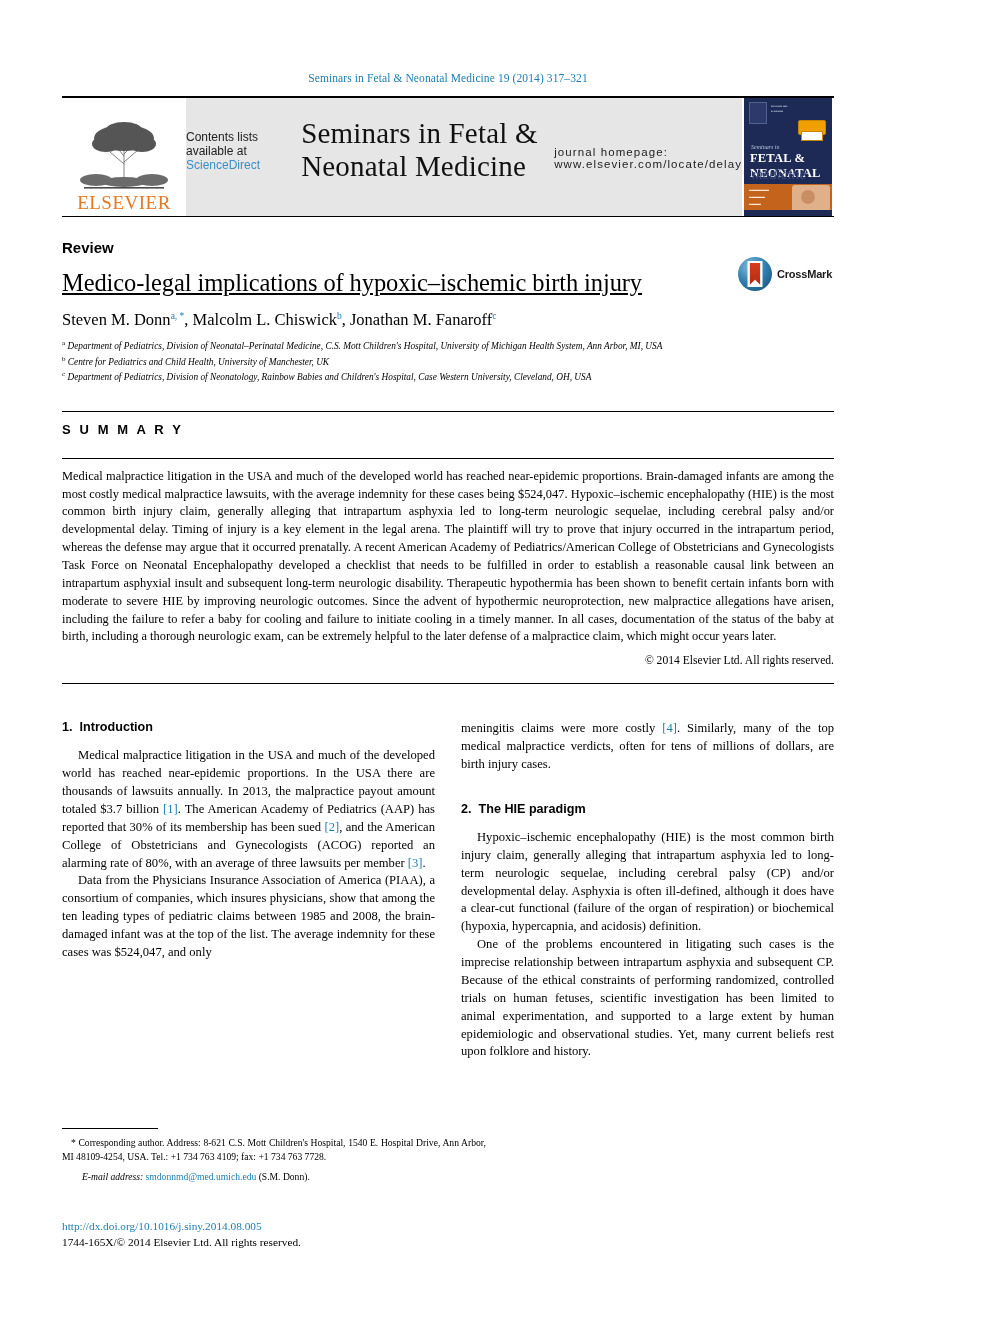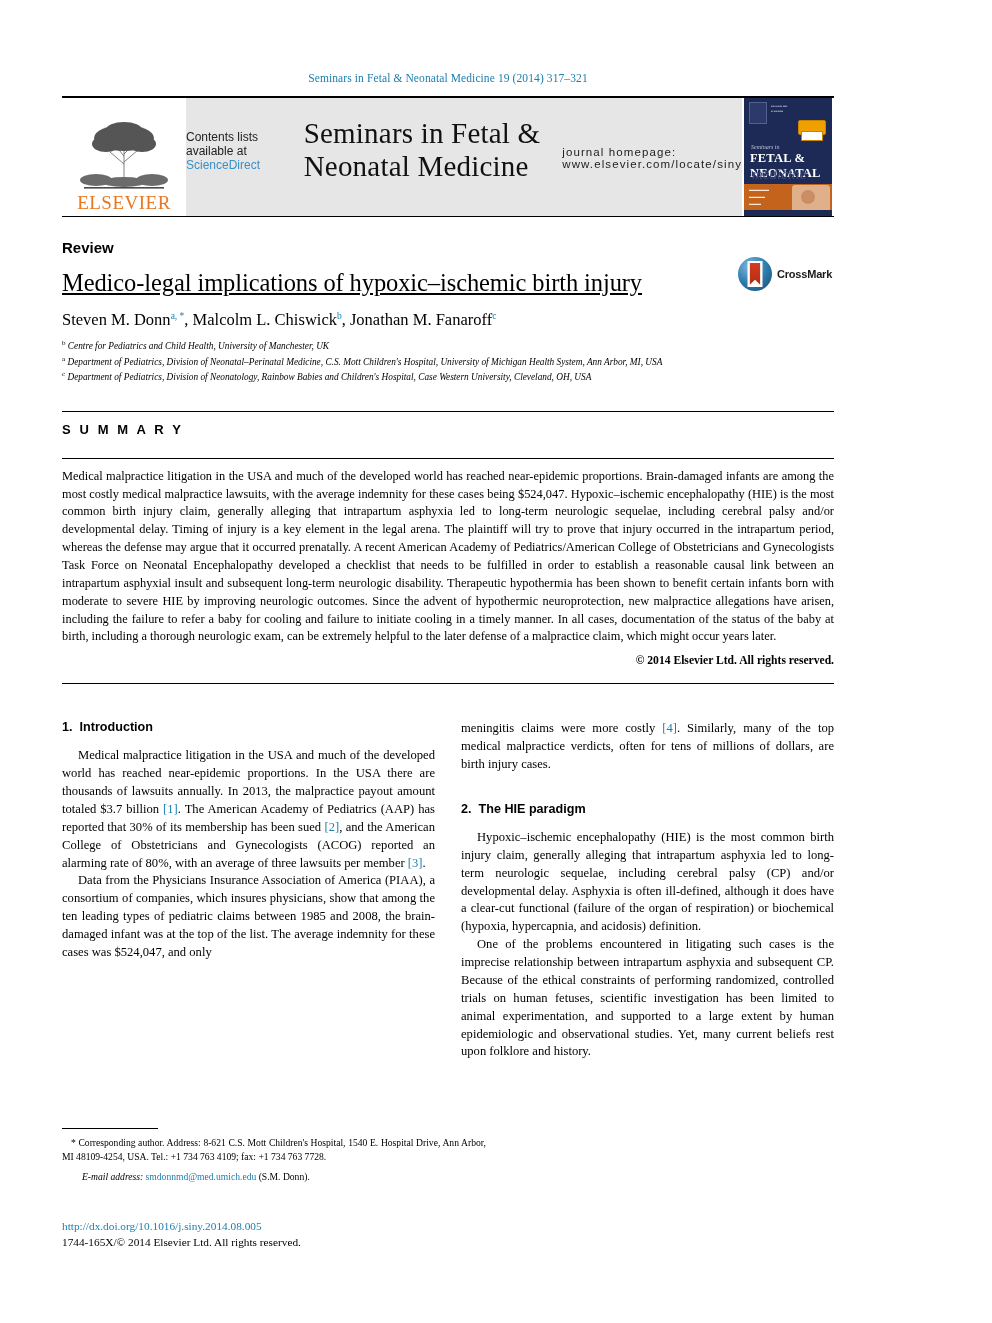--- a/index.html
+++ b/index.html
@@ -257,21 +257,21 @@
   }
   .sum-text {
     font-family: "Liberation Serif", serif;
     font-size: 12.4px;
     line-height: 1.44;
     text-align: justify;
   }
   .copyright {
     font-family: "Liberation Serif", serif;
     font-size: 11.6px;
-    font-weight: bold;
+    font-weight: normal;
     text-align: right;
     margin-top: 8px;
   }
 
   
   .body-cols {
     margin: 36px 62px 0 62px;
     display: flex;
     gap: 26px;
   }
@@ -368,21 +368,21 @@
         <rect x="8" y="69" width="80" height="1.6" fill="#4a4a4a"></rect>
       </svg>
       <div class="elsevier-word">ELSEVIER</div>
     </div>
 
     <div class="journal-band">
       <div class="contents-line">
         <span>Contents lists available at </span><span class="sd">ScienceDirect</span>
       </div>
       <div class="journal-title">Seminars in Fetal &amp; Neonatal Medicine</div>
-      <div class="homepage-line">journal homepage: www.elsevier.com/locate/siny</div>
+      <div class="homepage-line">journal homepage: www.elsevier.com/locate/delay</div>
     </div>
 
     <div class="cover-box">
       <div class="cover-thumb">
         <div class="cv-toprow">
           <div class="cv-elsbox"></div>
           <div class="cv-hdrtxt">▪▪▪▪ ▪▪▪▪▪ ▪▪▪▪<br>▪▪ ▪▪▪▪▪▪▪▪</div>
         </div>
         <div class="cv-seal"></div>
         <div class="cv-seal2"></div>
@@ -402,22 +402,22 @@
 
   <div class="article-head">
     <div class="doctype">Review</div>
     <h1 class="title">Medico-legal implications of hypoxic–ischemic birth injury</h1>
 
     <div class="authors">
       <span>Steven M. Donn</span><sup>a, *</sup>, <span>Malcolm L. Chiswick</span><sup>b</sup>, <span>Jonathan M. Fanaroff</span><sup>c</sup>
     </div>
 
     <div class="affil">
+      <div><sup>a</sup> <span>Department of Pediatrics, Division of Neonatal–Perinatal Medicine, C.S. Mott Children's Hospital, University of Michigan Health System, Ann Arbor, MI, USA</span></div>
       <div><sup>b</sup> <span>Centre for Pediatrics and Child Health, University of Manchester, UK</span></div>
-      <div><sup>a</sup> <span>Department of Pediatrics, Division of Neonatal–Perinatal Medicine, C.S. Mott Children's Hospital, University of Michigan Health System, Ann Arbor, MI, USA</span></div>
       <div><sup>c</sup> <span>Department of Pediatrics, Division of Neonatology, Rainbow Babies and Children's Hospital, Case Western University, Cleveland, OH, USA</span></div>
     </div>
 
     <div class="crossmark">
       <div class="cm-badge">
         <div class="cm-inner"></div>
         <div class="cm-book"></div>
       </div>
       <div class="cm-word">CrossMark</div>
     </div>

